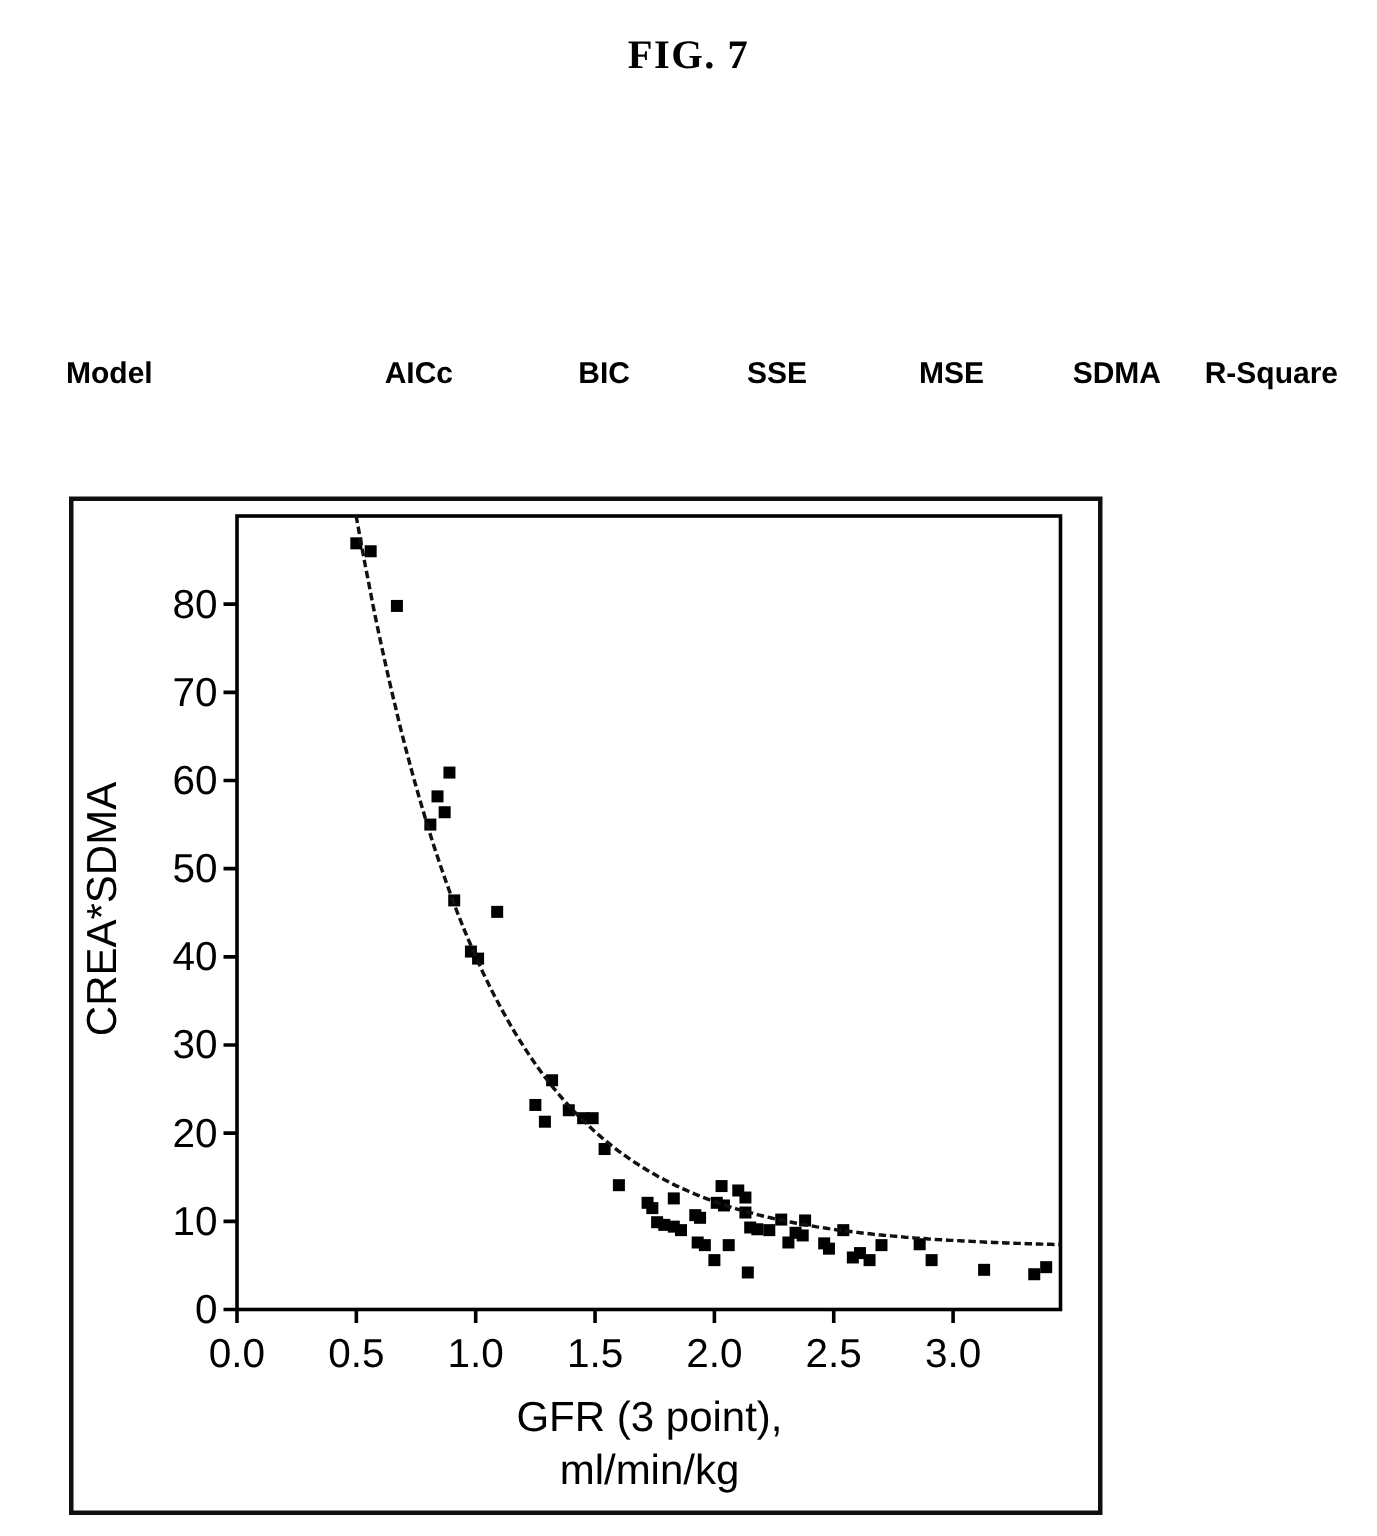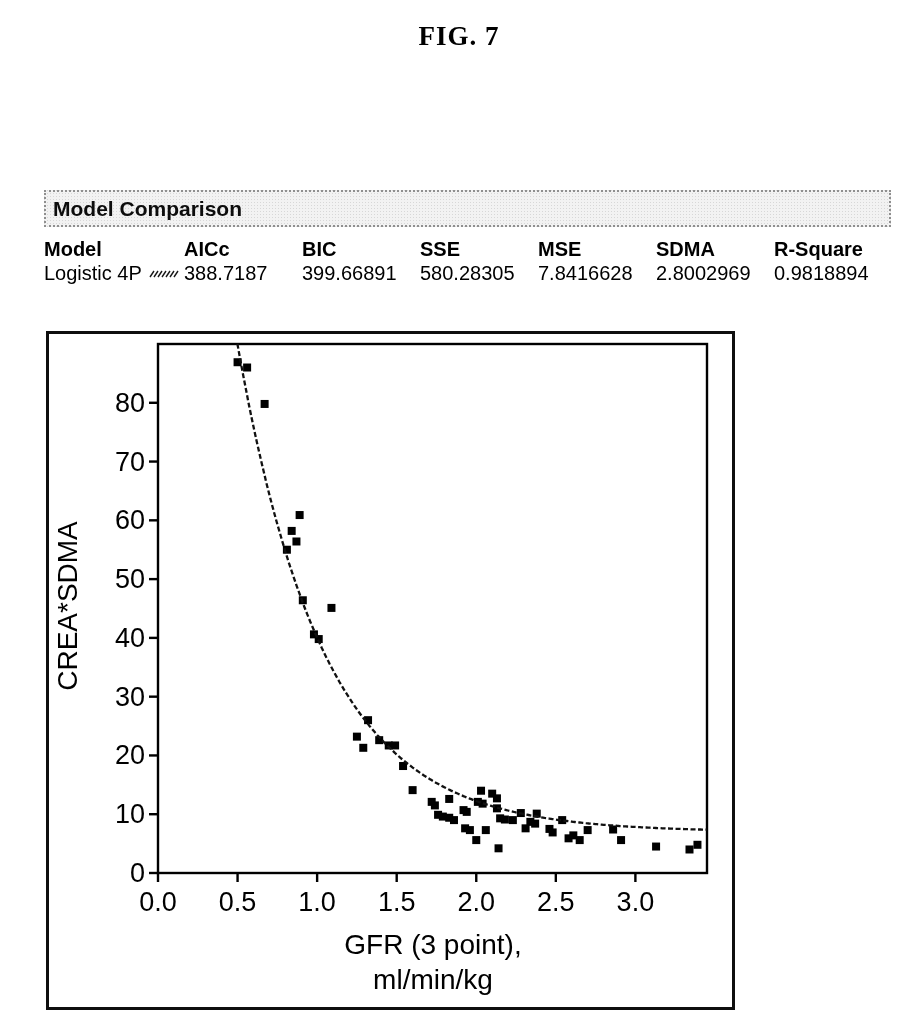--- a/index.html
+++ b/index.html
@@ -6,62 +6,45 @@
   .page{position:relative;width:918px;height:1024px;background:#fff;font-family:"Liberation Sans",sans-serif;color:#000;overflow:hidden;}
   .fig-title{position:absolute;top:11px;left:0;width:100%;text-align:center;font-family:"Liberation Serif",serif;font-weight:700;font-size:27px;letter-spacing:1px;margin-top:10px;}
   .bar{position:absolute;box-sizing:border-box;height:37px;border:2px dotted #8f8f8f;background-color:#f2f2f2;background-image:radial-gradient(#d7d7d7 1px,transparent 1px);background-size:3px 3px;display:flex;align-items:center;font-weight:700;font-size:21px;padding-left:7px;color:#0d0d0d;}
   #bar-fit{left:25px;top:147px;width:866px;}
   #bar-mc{left:44px;top:190px;width:847px;}
   #bar-plot{left:44px;top:294px;width:698px;}
   .mc-table{position:absolute;left:44px;top:237px;width:848px;font-size:20px;}
   .t-row{display:flex;line-height:24px;align-items:center;}
   .t-head{font-weight:700;}
   .c-model{width:140px;text-align:left;white-space:nowrap;display:flex;align-items:center;}
-  .c-num{width:118px;white-space:nowrap;}
+  .c-num{width:118px;text-align:right;white-space:nowrap;}
   .swatch{margin-left:6px;flex:0 0 auto;}
   .plot-box{position:absolute;left:46px;top:331px;width:689px;height:679px;border:3px solid #0f0f0f;box-sizing:border-box;background:#fff;}
   svg text{font-family:"Liberation Sans",sans-serif;fill:#000;}
   .tick-label{font-size:27px;}
   .axis-caption{font-size:28px;}
 </style>
 </head>
 <body>
 
 <div class="page">
 
   <div class="fig-title">FIG. 7</div>
 
 
-  <div class="bar" id="bar-mc">
-    <span>Model Comparison</span>
-  </div>
 
   <div class="mc-table">
     <div class="t-row t-head">
       <span class="c-model">Model</span>
       <span class="c-num">AICc</span>
       <span class="c-num">BIC</span>
       <span class="c-num">SSE</span>
       <span class="c-num">MSE</span>
       <span class="c-num">SDMA</span>
       <span class="c-num">R-Square</span>
-    </div>
-    <div class="t-row">
-      <span class="c-model">
-        <span>Logistic 4P</span>
-        <svg class="swatch" width="32" height="13" viewBox="0 0 32 13">
-          <path d="M2 10 L6 4 M6 10 L10 4 M10 10 L14 4 M14 10 L18 4 M18 10 L22 4 M22 10 L26 4 M26 10 L30 4" stroke="#1a1a1a" stroke-width="1.4" fill="none"></path>
-        </svg>
-      </span>
-      <span class="c-num">388.7187</span>
-      <span class="c-num">399.66891</span>
-      <span class="c-num">580.28305</span>
-      <span class="c-num">7.8416628</span>
-      <span class="c-num">2.8002969</span>
-      <span class="c-num">0.9818894</span>
     </div>
   </div>
 
 
   <div class="plot-box">
     <svg id="chart-svg" width="683" height="673" viewBox="0 0 683 673">
       <rect id="frame" x="109" y="10" width="549" height="529" fill="none" stroke="#000" stroke-width="2.4"></rect>
       <g id="g-ticks">
           <line x1="109" y1="539" x2="109" y2="548" stroke="#000" stroke-width="2.4"></line>
           <text x="109" y="577" text-anchor="middle" class="tick-label">0.0</text>

